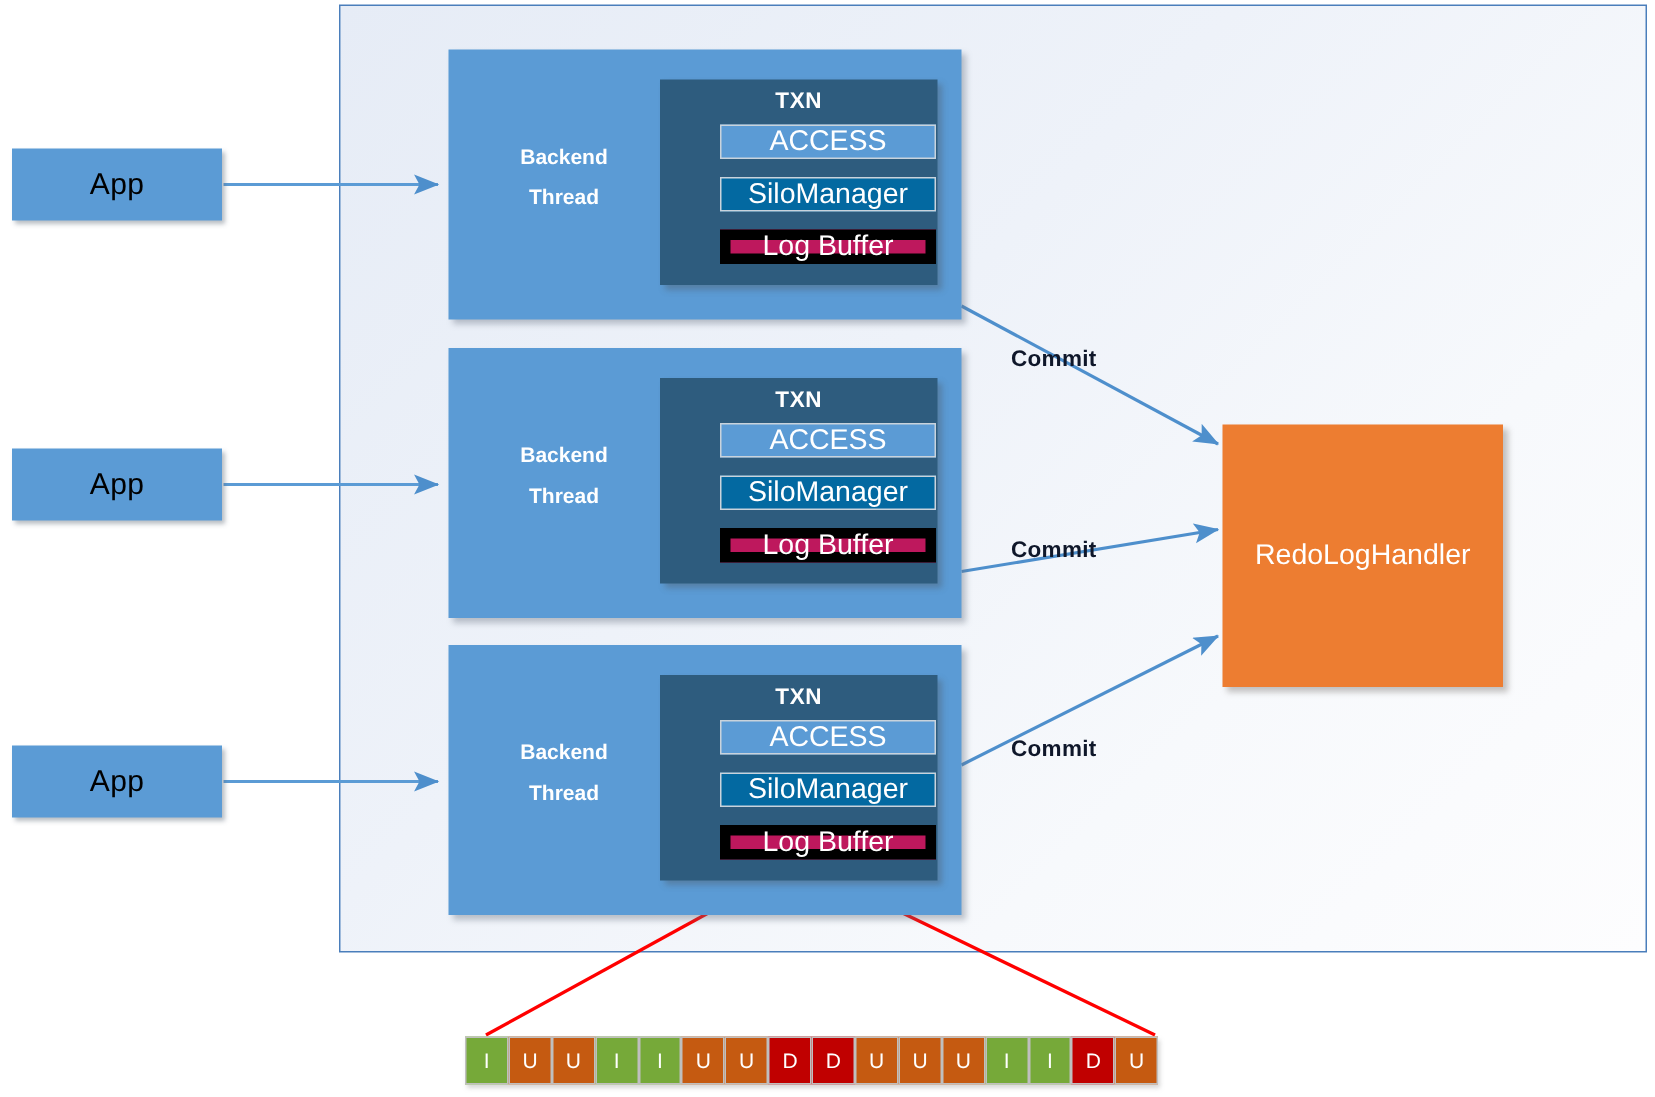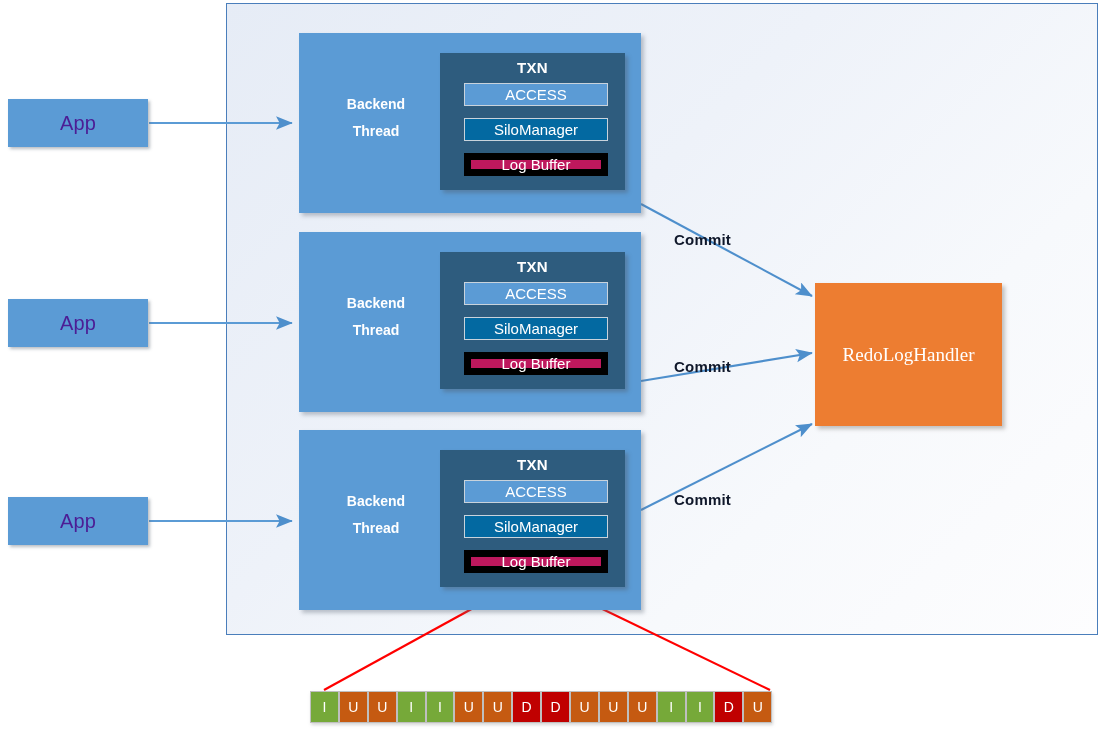--- a/index.html
+++ b/index.html
@@ -39,21 +39,21 @@
   .app-box {
     position: absolute;
     left: 8px;
     width: 140px;
     height: 48px;
     background: #5B9BD5;
     box-shadow: 2px 2px 3px rgba(100,110,125,0.45);
     display: flex;
     align-items: center;
     justify-content: center;
-    color: #4c1d95;
+    color: #000000;
     font-size: 20px;
     letter-spacing: 0.2px;
   }
 
   
   .backend-block {
     position: absolute;
     left: 299px;
     width: 342px;
     height: 180px;
@@ -90,49 +90,48 @@
     top: 6px;
     width: 185px;
     text-align: center;
     color: #ffffff;
     font-size: 15px;
     font-weight: bold;
     letter-spacing: 0.4px;
   }
   .txn-row {
     position: absolute;
-    left: 24px;
+    left: 40px;
     width: 144px;
     height: 23px;
     display: flex;
     align-items: center;
     justify-content: center;
     color: #ffffff;
-    font-size: 15px;
+    font-size: 19px;
     box-sizing: border-box;
   }
   .txn-row.access   { top: 30px; background: #5B9BD5; border: 1px solid #C9D3DC; }
   .txn-row.silo     { top: 65px; background: #0369a1; border: 1px solid #C9D3DC; }
   .txn-row.logbuf   { top: 100px; background: #be185d; border: 7px solid #000000; }
 
   
   .redo-handler {
     position: absolute;
     left: 815px;
     top: 283px;
     width: 187px;
-    height: 143px;
+    height: 175px;
     background: #ED7D31;
     box-shadow: 3px 3px 4px rgba(110,105,100,0.40);
     display: flex;
     align-items: center;
     justify-content: center;
     color: #ffffff;
     font-size: 19px;
-    font-family: Liberation Serif, serif;
   }
 
   
   .commit-label {
     position: absolute;
     color: #0f172a;
     font-size: 15px;
     font-weight: bold;
     letter-spacing: 0.2px;
     background: rgba(247,249,252,0.0);

